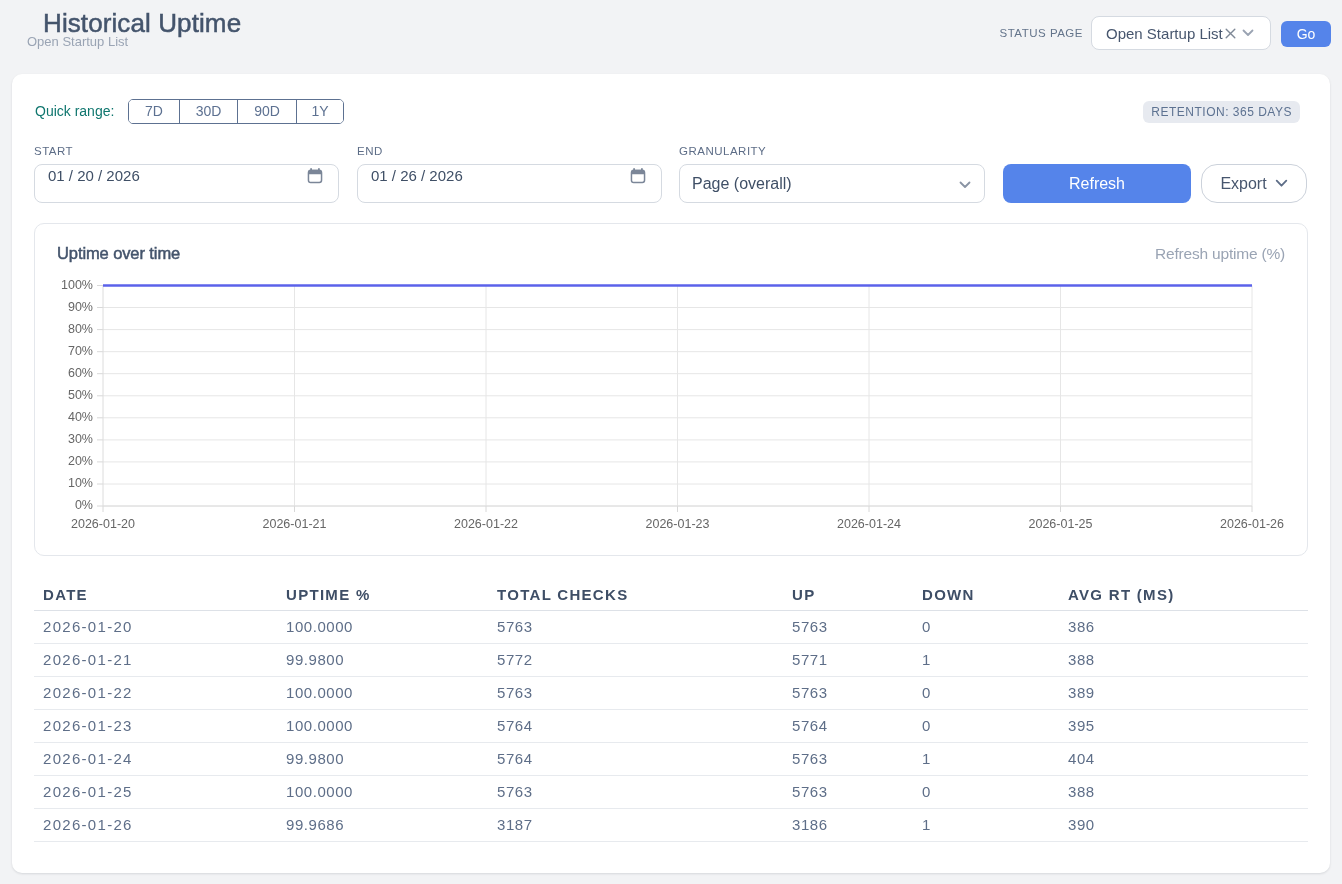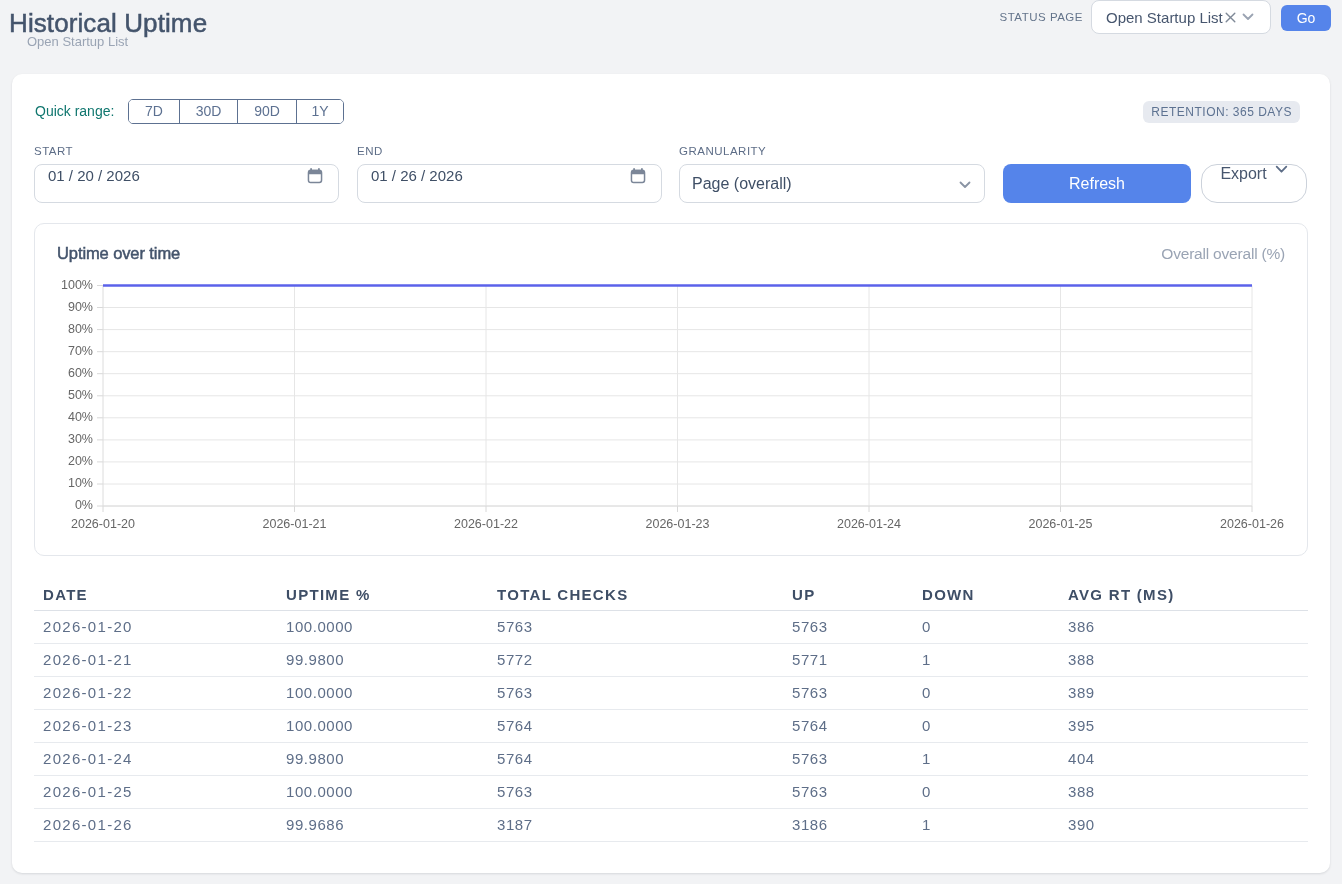--- a/index.html
+++ b/index.html
@@ -5,23 +5,23 @@
 <style>
   * { box-sizing: border-box; margin: 0; padding: 0; }
   html, body { width: 1342px; height: 884px; overflow: hidden; }
   body {
     background: #f2f3f5;
     font-family: "Liberation Sans", sans-serif;
     color: #3e4e66;
   }
   
   .topbar { position: relative; height: 74px; }
-  .titles h1 { position: absolute; left: 9px; top: 10px; font-size: 26px; font-weight: 400; color: #44546c; letter-spacing: 0.1px; line-height: 26px; -webkit-text-stroke: 0.5px #44546c; }
+  .titles h1 { position: absolute; left: 43px; top: 10px; font-size: 26px; font-weight: 400; color: #44546c; letter-spacing: 0.1px; line-height: 26px; -webkit-text-stroke: 0.5px #44546c; }
   .titles .sub { position: absolute; left: 27px; top: 34px; font-size: 13px; color: #9aa4b4; line-height: 16px; }
-  .controls { position: absolute; right: 11px; top: 0; display: flex; align-items: center; height: 34px; }
+  .controls { position: absolute; right: 11px; top: 16px; display: flex; align-items: center; height: 34px; }
   .sp-label { font-size: 11.5px; letter-spacing: 0.5px; color: #64748b; margin-right: 8px; }
   .sp-select {
     width: 180px; height: 34px; background: #fff;
     border: 1px solid #d5dae1; border-radius: 8px;
     display: flex; align-items: center; padding: 0 16px 0 14px;
     font-size: 15px; color: #47566e;
   }
   
   .sp-select svg { margin-left: auto; }
   .go {
@@ -71,21 +71,21 @@
   }
   .selwrap svg { position: absolute; right: 14px; top: 16.5px; pointer-events: none; }
   .gap18 { width: 18px; } .gap17 { width: 17px; } .gap10 { width: 10px; }
   .refresh {
     width: 188px; height: 39px; background: #5584ea; color: #fff;
     font-family: inherit; font-size: 16px; border: none; border-radius: 8px;
   }
   .export {
     width: 106px; height: 39px; background: #fff; color: #47566e;
     font-family: inherit; font-size: 16px; border: 1px solid #ccd2db; border-radius: 16px;
-    display: flex; justify-content: center; gap: 8px;
+    display: flex; align-items: center; justify-content: center; gap: 8px;
   }
   
   .chartcard {
     margin-top: 20px; border: 1px solid #e4e7ec; border-radius: 10px;
     height: 333px; padding: 19px 22px 0 22px;
   }
   .charthead { display: flex; justify-content: space-between; align-items: center; height: 21px; }
   .charthead b { font-size: 16.5px; font-weight: 400; color: #44546c; letter-spacing: -0.1px; -webkit-text-stroke: 0.5px #44546c; }
   .charthead span { font-size: 15.5px; color: #9aa4b4; letter-spacing: -0.2px; }
   .chartsvg { display: block; margin-top: 9px; }
@@ -177,21 +177,21 @@
       <button class="export">Export
         <svg width="13" height="9" viewBox="0 0 13 9">
           <path d="M1.7 1.7 L6.5 6.7 L11.3 1.7" fill="none" stroke="#5d6d87" stroke-width="1.8" stroke-linecap="round" stroke-linejoin="round"></path>
         </svg>
       </button>
     </div>
 
     <div class="chartcard">
       <div class="charthead">
         <b>Uptime over time</b>
-        <span>Overall overall (%)</span>
+        <span>Refresh uptime (%)</span>
       </div>
       <svg class="chartsvg" width="1230" height="262" viewBox="0 0 1230 262">
 
         <g stroke="#e6e6e6" stroke-width="1">
           <line x1="46" y1="12.5" x2="1195" y2="12.5"></line>
           <line x1="46" y1="34.5" x2="1195" y2="34.5"></line>
           <line x1="46" y1="56.6" x2="1195" y2="56.6"></line>
           <line x1="46" y1="78.7" x2="1195" y2="78.7"></line>
           <line x1="46" y1="100.7" x2="1195" y2="100.7"></line>
           <line x1="46" y1="122.8" x2="1195" y2="122.8"></line>

